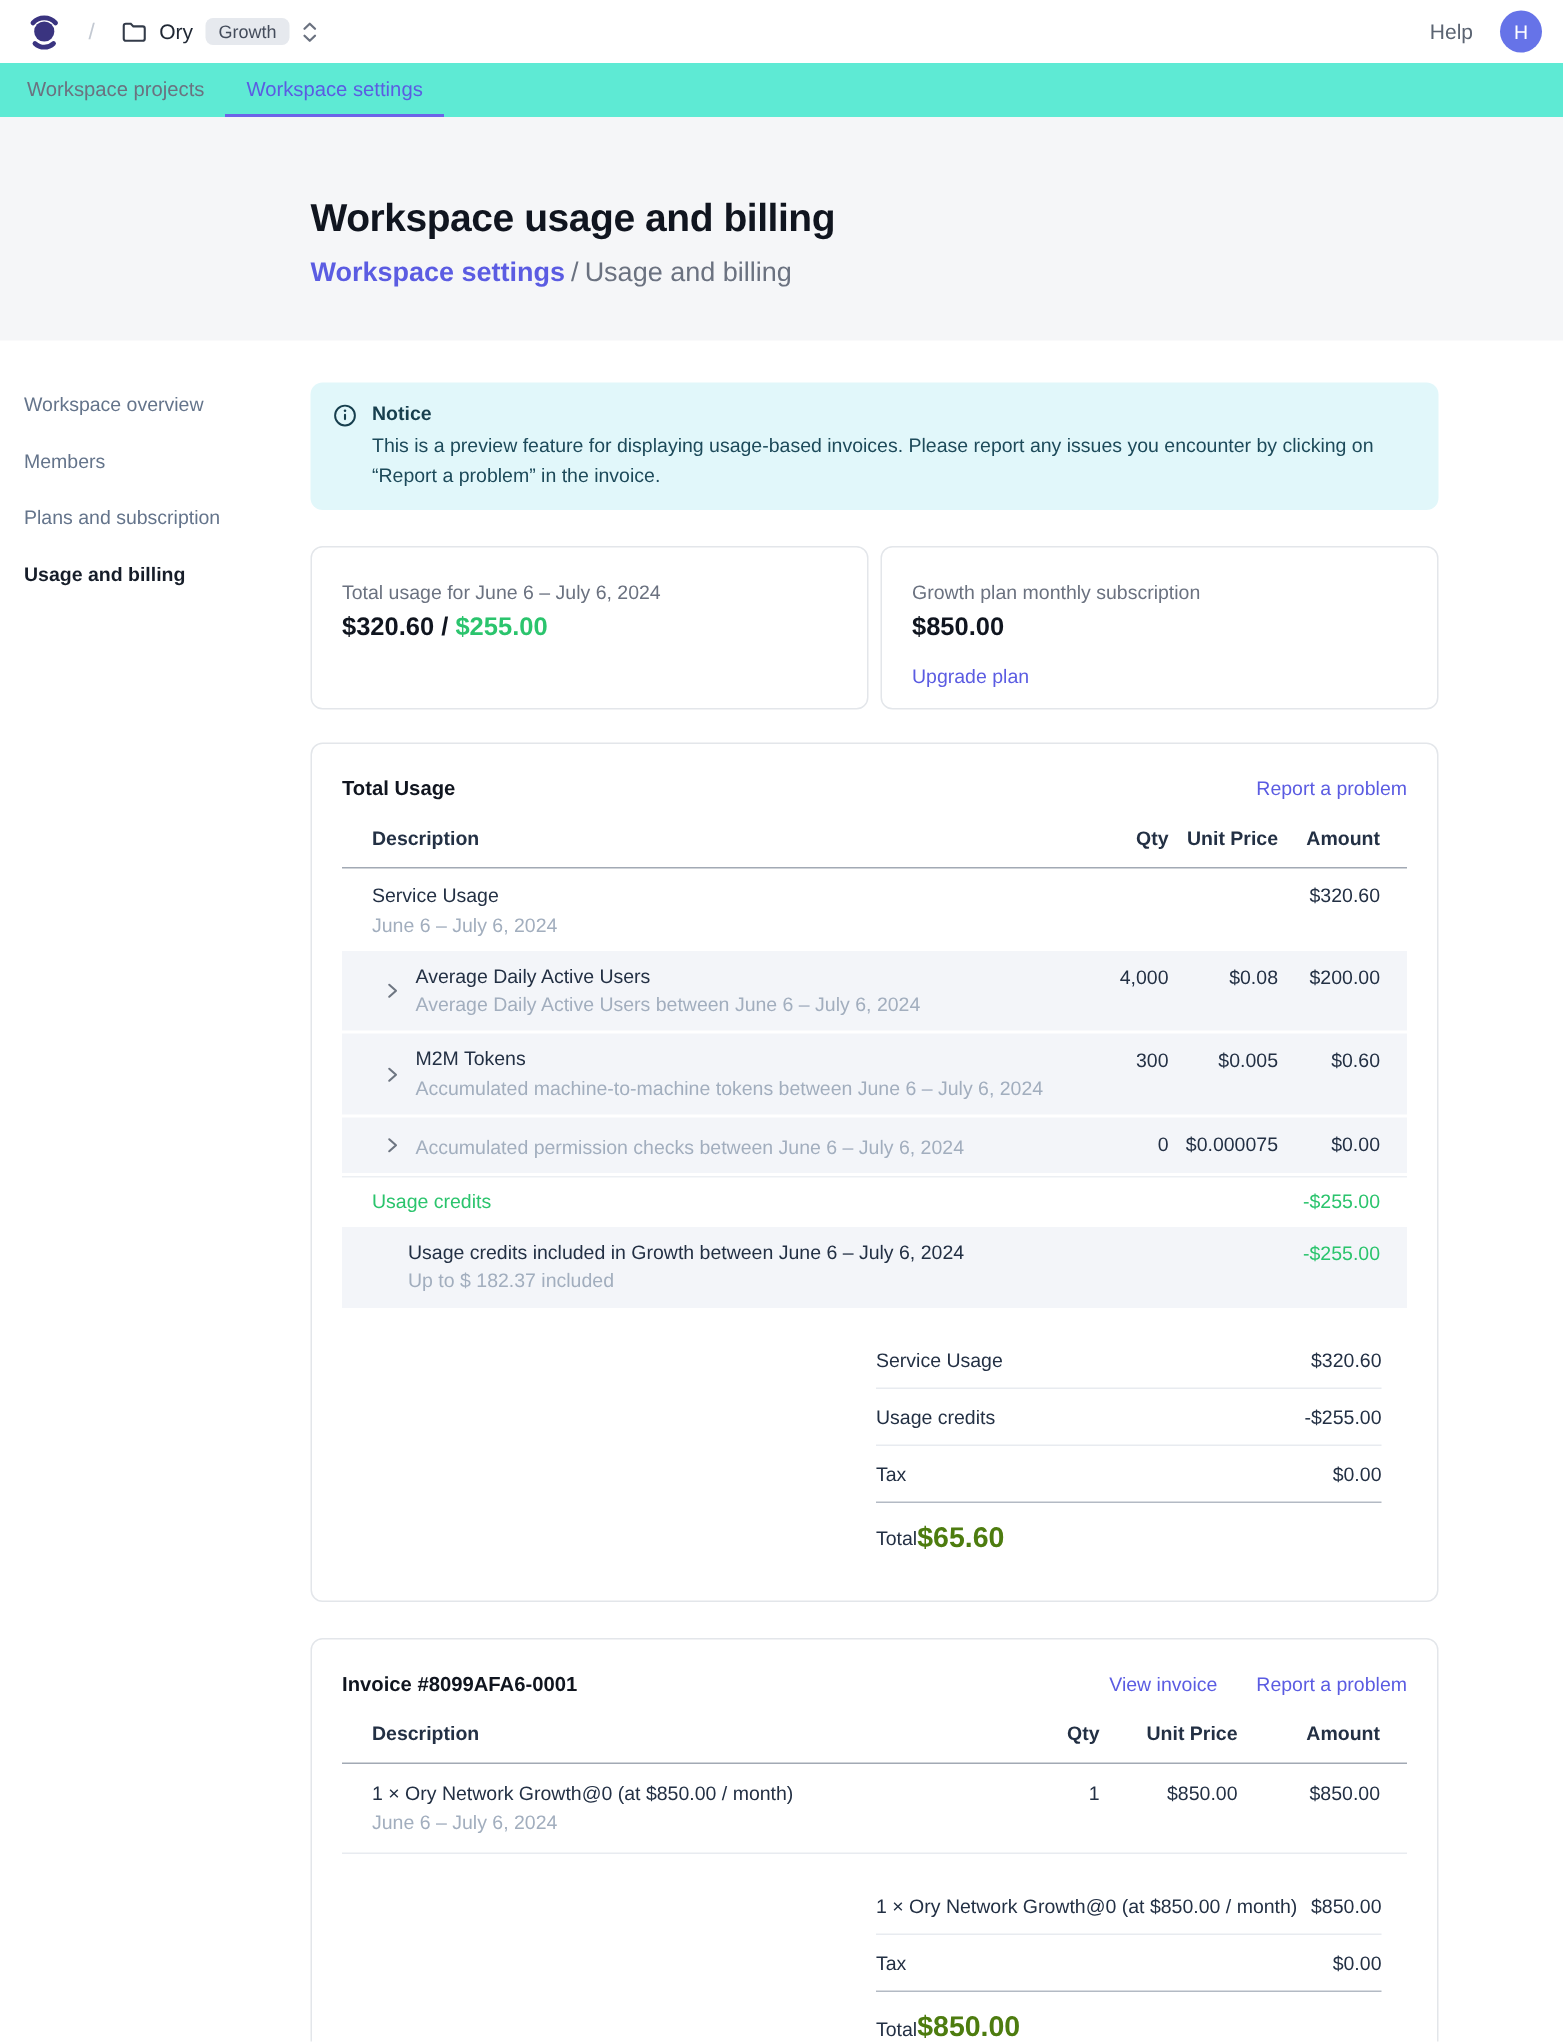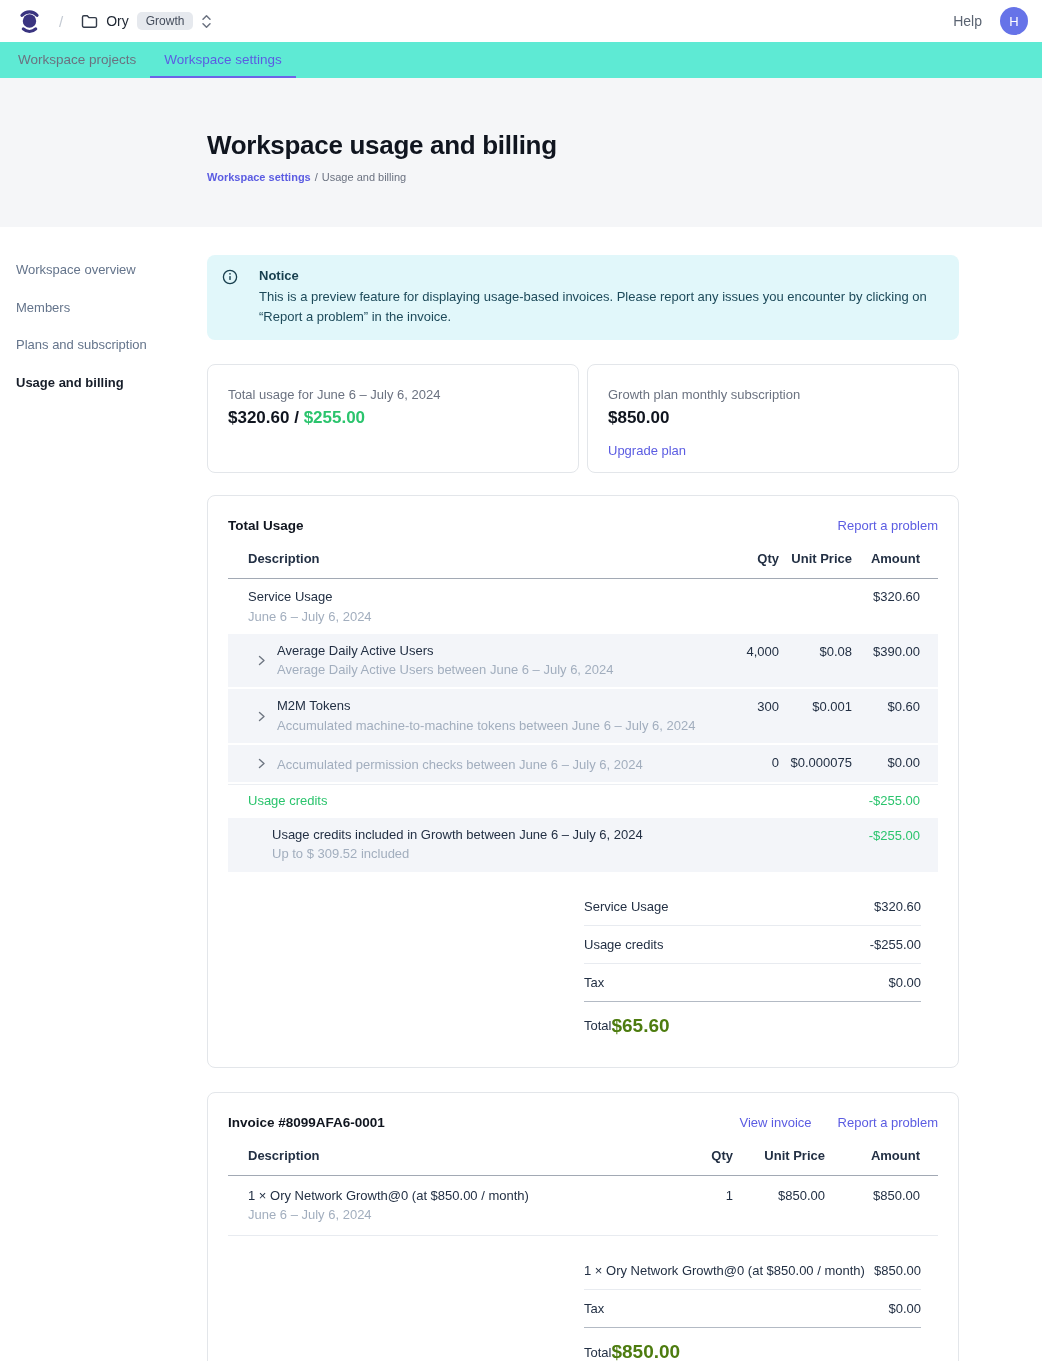--- a/index.html
+++ b/index.html
@@ -25,34 +25,34 @@
             display:flex; align-items:center; justify-content:center; cursor:pointer; }
 
   
   .tabs { display:flex; padding:0 4px; background:#5eead4; }
   .tab { padding:10px 14px 9px; font-size:13.5px; color:#6b7280; cursor:pointer; border-bottom:2px solid transparent; }
   .tab.active { color:#5b5ce2; border-bottom-color:#6c63e8; }
 
   
   .hero { background:#f5f6f8; height:149px; padding:52px 0 0 207px; }
   .hero h1 { font-size:26px; font-weight:700; color:#10151f; letter-spacing:-0.3px; }
-  .breadcrumb { margin-top:10px; font-size:11px; }
+  .breadcrumb { margin-top:10px; font-size:18px; }
   .breadcrumb a { color:#5b5ce2; font-weight:600; }
   .breadcrumb .sep { color:#6b7280; margin:0 4px; }
   .breadcrumb .cur { color:#6b7280; }
 
   
   .main { display:flex; }
   .sidebar { width:207px; padding:30px 0 0 16px; flex:none; }
   .side-item { font-size:13px; color:#64748b; margin-bottom:12.5px; cursor:pointer; line-height:1; padding:6px 0; }
   .side-item.active { color:#161d29; font-weight:700; }
   .content { width:752px; flex:none; padding-top:28px; }
 
   
-  .notice { background:#e1f7fa; border-radius:8px; padding:13px 24px 13px 15px; display:flex; gap:21px; }
+  .notice { background:#e1f7fa; border-radius:8px; padding:13px 24px 13px 15px; display:flex; gap:10px; }
   .notice-icon { flex:none; margin-top:1px; }
   .notice-title { font-weight:700; font-size:13px; color:#173f4e; margin-bottom:4px; }
   .notice-body { font-size:13px; color:#1d4a5a; line-height:1.55; }
 
   
   .cards { display:flex; gap:8px; margin-top:24px; }
   .card { flex:1; border:1px solid #e3e6ea; border-radius:8px; padding:22px 20px; height:109px; background:#fff; }
   .card-label { font-size:13px; color:#6b7280; }
   .card-value { font-size:17px; font-weight:600; color:#10151f; margin-top:6px; }
   .card-link { display:inline-block; margin-top:15px; font-size:13px; color:#5b5ce2; }
@@ -224,37 +224,37 @@
                   <path d="M3.5 1.5 L8 5.5 L3.5 9.5" stroke="#6e7682" stroke-width="1.4" stroke-linecap="round" stroke-linejoin="round"></path>
                 </svg>
             </span>
             <span>
               <div class="row-title">Average Daily Active Users</div>
               <div class="row-sub">Average Daily Active Users between June 6 – July 6, 2024</div>
             </span>
           </div>
           <div class="c-num c-qty">4,000</div>
           <div class="c-num c-unit">$0.08</div>
-          <div class="c-num c-amt">$390.00</div>
+          <div class="c-num c-amt">$200.00</div>
         </div>
 
         <div class="trow row-li">
           <div class="c-desc">
             <span class="chev">
               <svg width="11" height="11" viewBox="0 0 11 11" fill="none">
                   <path d="M3.5 1.5 L8 5.5 L3.5 9.5" stroke="#6e7682" stroke-width="1.4" stroke-linecap="round" stroke-linejoin="round"></path>
                 </svg>
             </span>
             <span>
               <div class="row-title">M2M Tokens</div>
               <div class="row-sub">Accumulated machine-to-machine tokens between June 6 – July 6, 2024</div>
             </span>
           </div>
           <div class="c-num c-qty">300</div>
-          <div class="c-num c-unit">$0.001</div>
+          <div class="c-num c-unit">$0.005</div>
           <div class="c-num c-amt">$0.60</div>
         </div>
 
         <div class="trow row-li">
           <div class="c-desc">
             <span class="chev">
               <svg width="11" height="11" viewBox="0 0 11 11" fill="none">
                   <path d="M3.5 1.5 L8 5.5 L3.5 9.5" stroke="#6e7682" stroke-width="1.4" stroke-linecap="round" stroke-linejoin="round"></path>
                 </svg>
             </span>
@@ -270,21 +270,21 @@
         <div class="trow row-credits">
           <div class="c-desc green">Usage credits</div>
           <div class="c-num c-qty"></div>
           <div class="c-num c-unit"></div>
           <div class="c-num c-amt">-$255.00</div>
         </div>
 
         <div class="trow row-cdetail">
           <div class="c-desc">
             <div class="row-title green">Usage credits included in Growth between June 6 – July 6, 2024</div>
-            <div class="row-sub">Up to $ 309.52 included</div>
+            <div class="row-sub">Up to $ 182.37 included</div>
           </div>
           <div class="c-num c-qty"></div>
           <div class="c-num c-unit"></div>
           <div class="c-num c-amt">-$255.00</div>
         </div>
       </div>
 
       <div class="summary">
         <div class="s-row">
           <span class="s-label">Service Usage</span>

